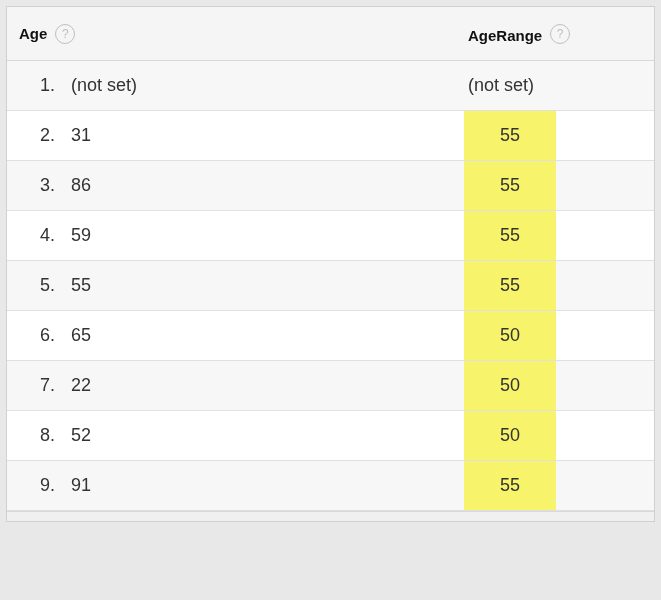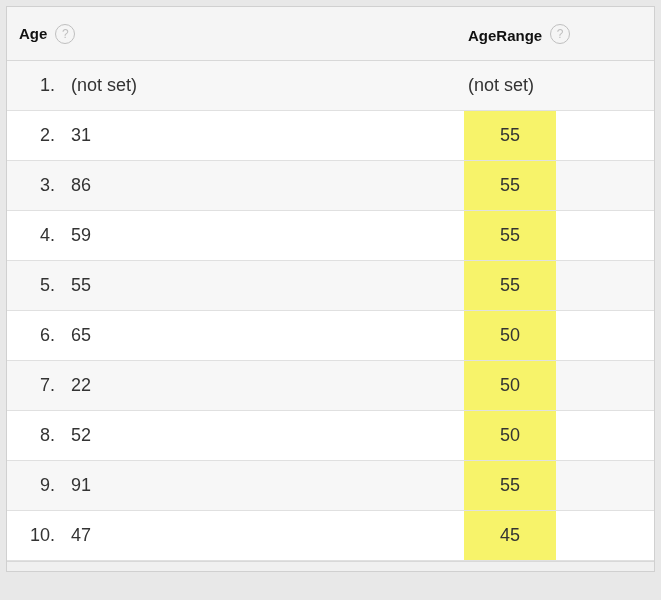--- a/index.html
+++ b/index.html
@@ -201,25 +201,16 @@
       </div>
       <div class="data-row alt">
         <div class="cell-left">
           <span class="rownum">9.</span>
           <span class="age-value">91</span>
         </div>
         <div class="cell-right">
           <div class="range-box highlight">55</div>
         </div>
       </div>
-      <div class="data-row">
-        <div class="cell-left">
-          <span class="rownum">10.</span>
-          <span class="age-value">47</span>
-        </div>
-        <div class="cell-right">
-          <div class="range-box highlight">45</div>
-        </div>
-      </div>
     </div>
 
   <div class="footer-strip"></div>
 </div>
 
 </body></html>

